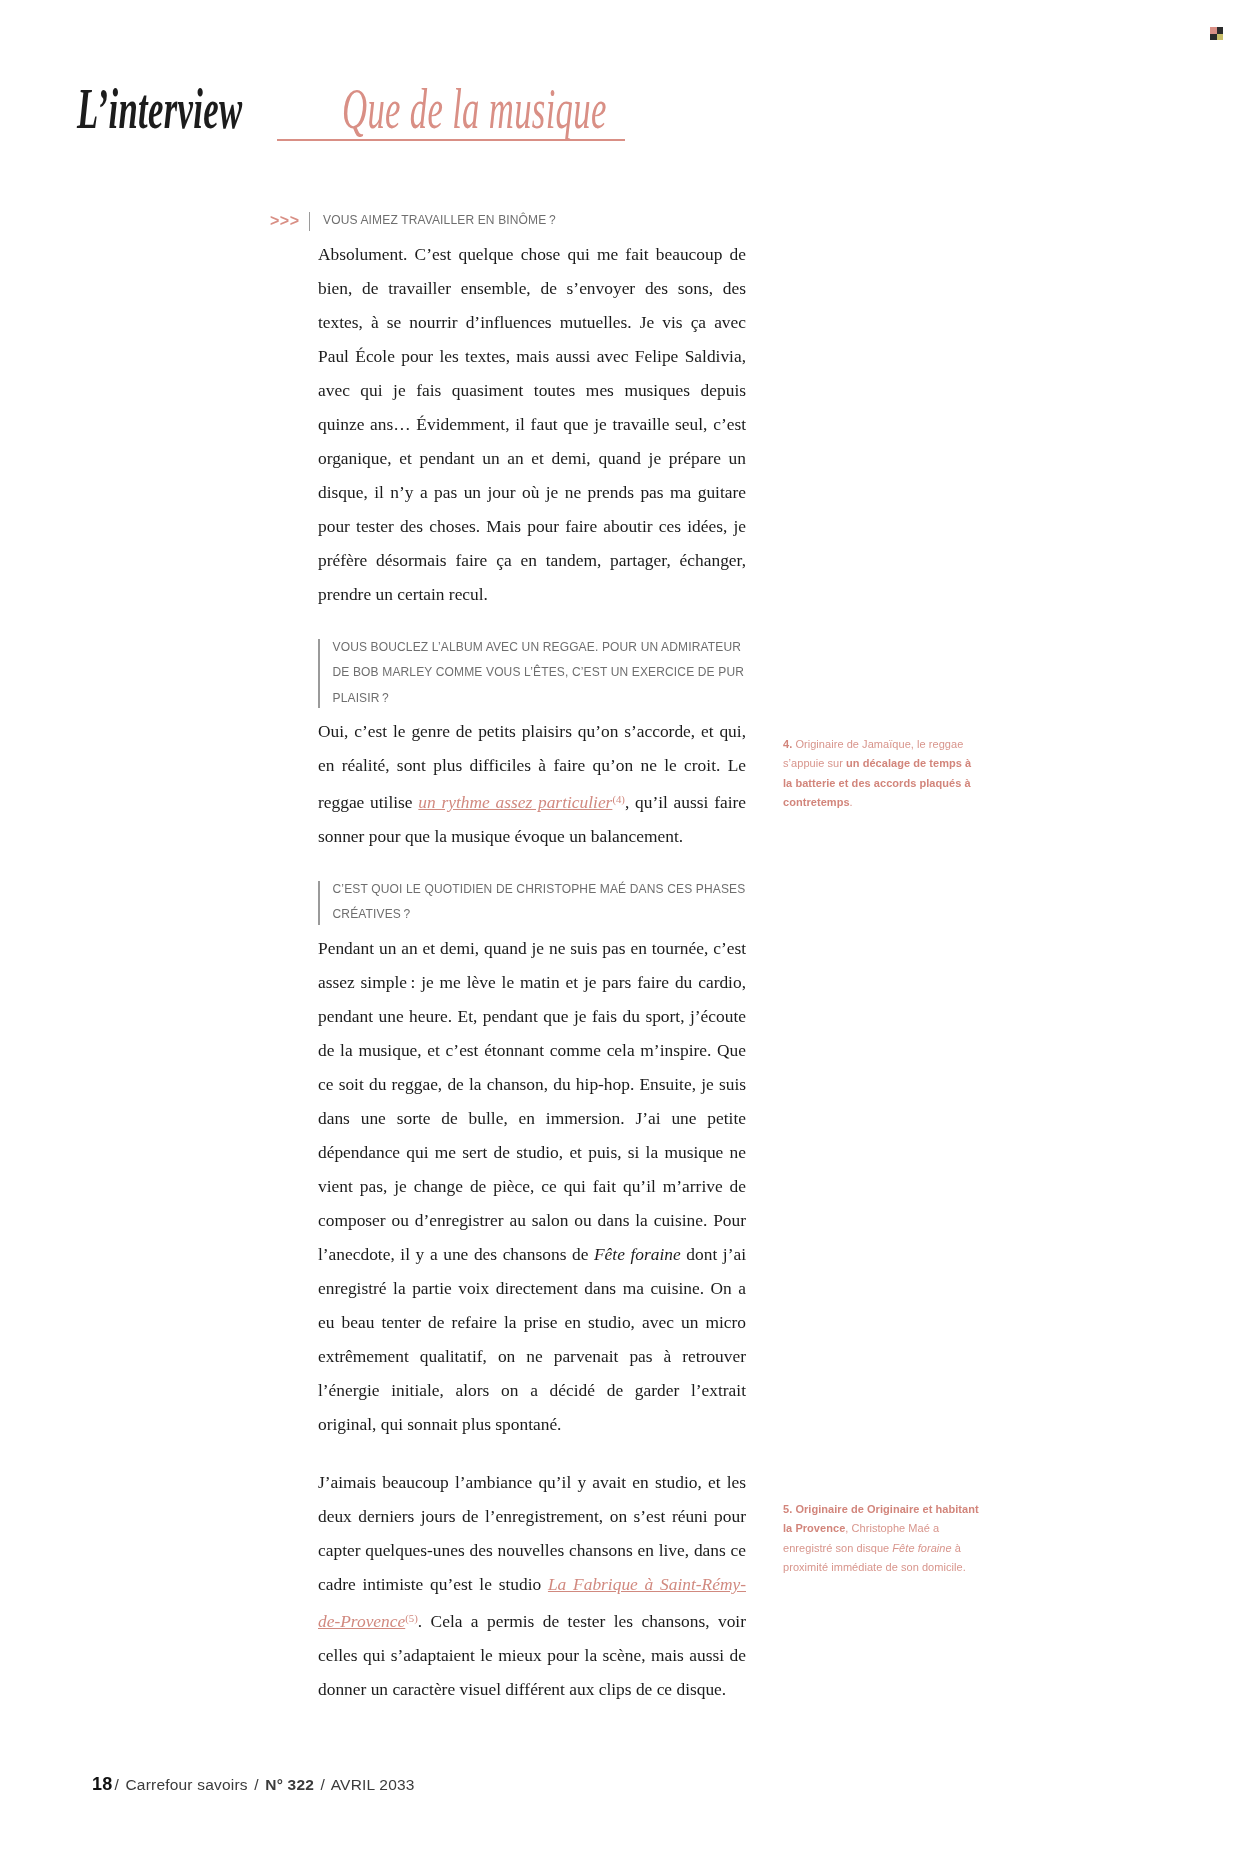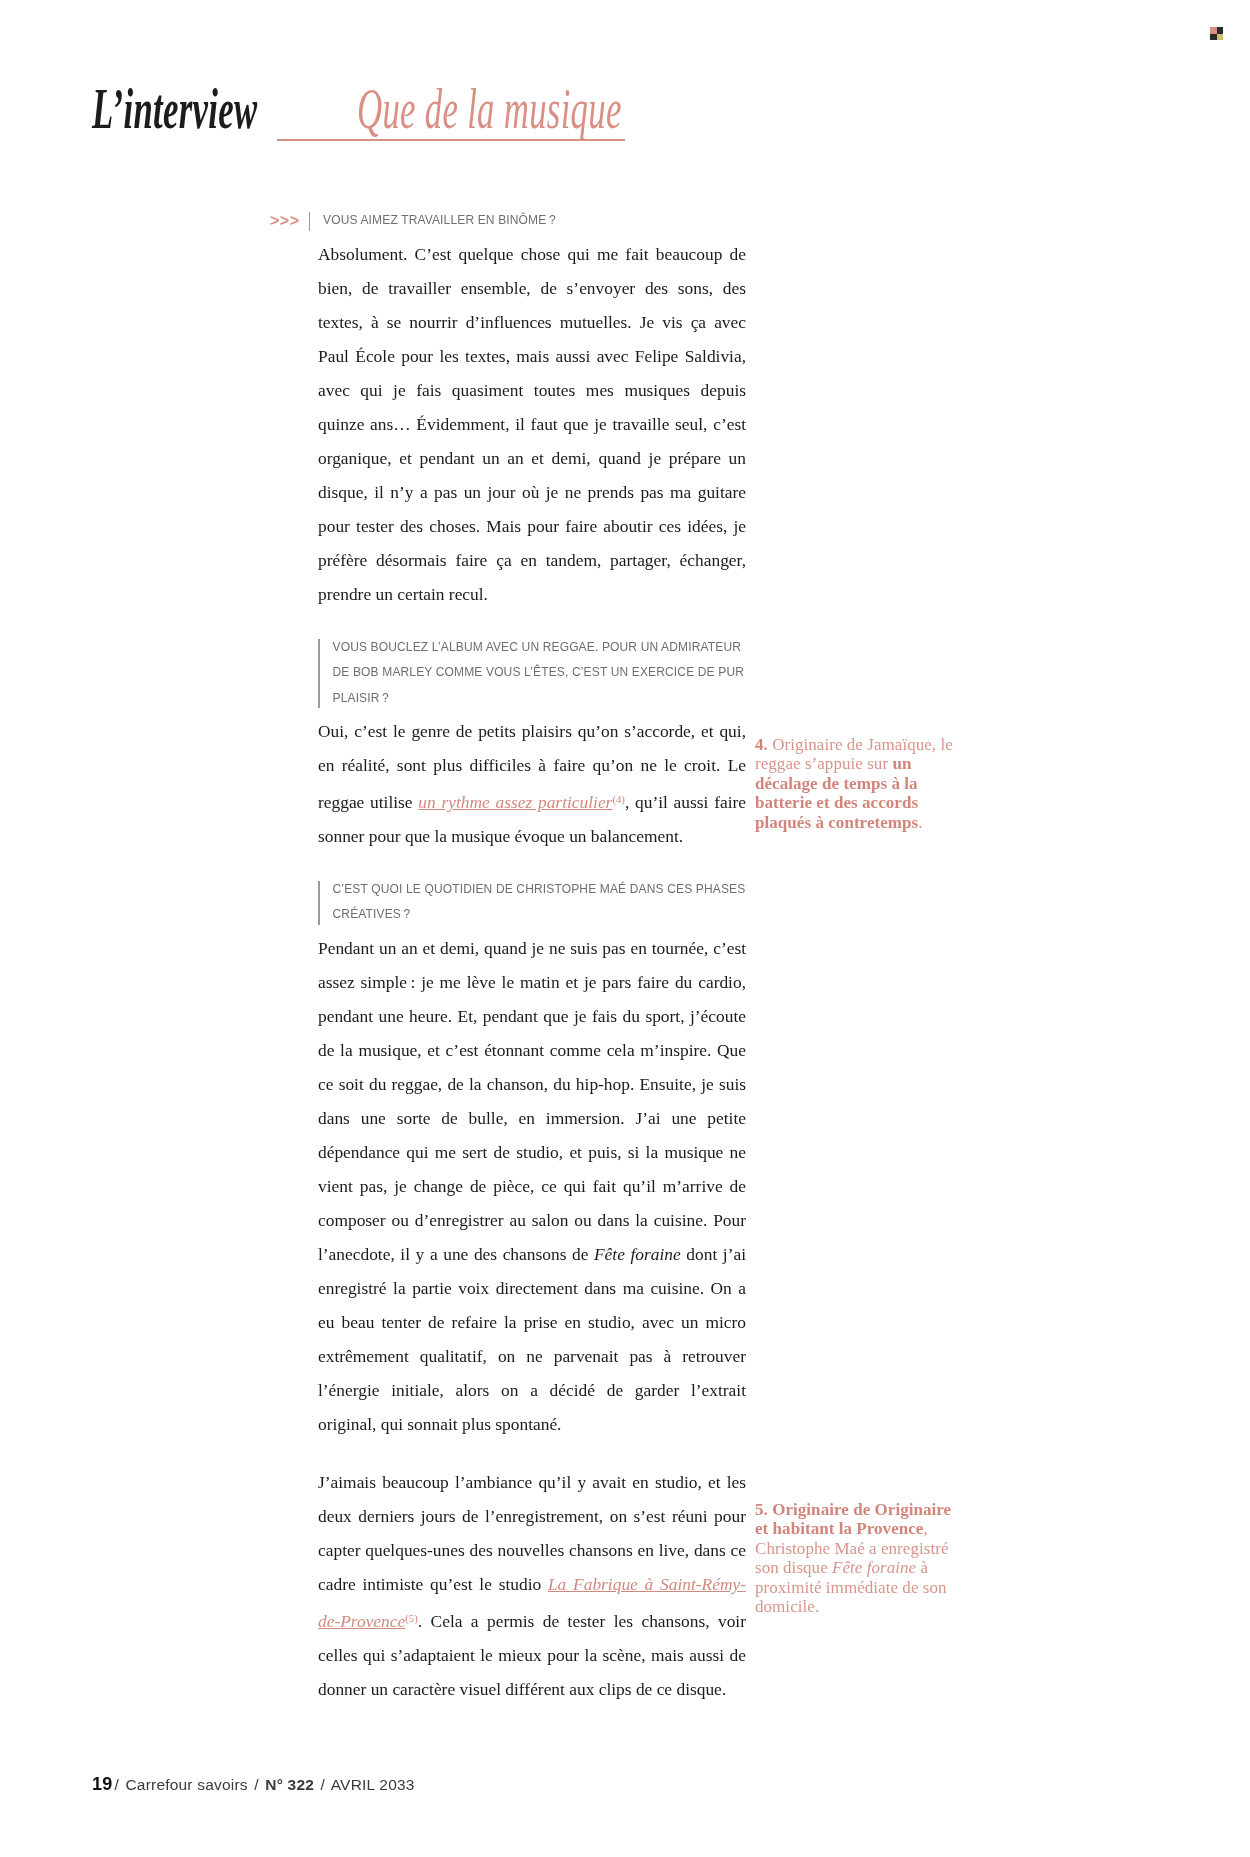--- a/index.html
+++ b/index.html
@@ -30,21 +30,21 @@
     height: 6.5px;
   }
   .corner-mark .q1 { left: 0;     top: 0;     background: #d98f85; }
   .corner-mark .q2 { left: 6.5px; top: 0;     background: #2b2b2b; }
   .corner-mark .q3 { left: 0;     top: 6.5px; background: #2b2b2b; }
   .corner-mark .q4 { left: 6.5px; top: 6.5px; background: #c9bf6a; }
 
   
   .masthead {
     position: absolute;
-    left: 92px;
+    left: 77px;
     top: 78px;
     width: 700px;
     height: 68px;
     white-space: nowrap;
   }
   .masthead .title-black,
   .masthead .title-pink {
     font-family: "Liberation Serif", "DejaVu Serif", serif;
     font-style: italic;
     font-weight: 700;
@@ -134,25 +134,26 @@
   .answer sup {
     font-size: 0.62em;
     vertical-align: 0.45em;
     color: #d1897f;
   }
 
   
   .sidenote {
     position: absolute;
     width: 200px;
-    font-family: Liberation Serif, serif;
-    font-size: 17px;
+    font-family: Liberation Sans, sans-serif;
+    font-size: 11px;
     line-height: 19.4px;
     color: #d8958c;
     letter-spacing: 0.05px;
+    margin-left: 28px;
   }
   .sidenote b { font-weight: 700; color: #d2857b; }
   .sidenote i { font-style: italic; }
   .sidenote .num { font-weight: 700; color: #d2857b; }
   #sidenote-4 { left: 755px; top: 735px; }
   #sidenote-5 { left: 755px; top: 1500px; }
 
   
   .footer {
     position: absolute;
@@ -214,16 +215,16 @@
 
   <div class="sidenote" id="sidenote-4">
     <span class="num">4.</span><span> Originaire de Jamaïque, le reggae s’appuie sur </span><b>un décalage de temps à la batterie et des accords plaqués à contretemps</b><span>.</span>
   </div>
 
   <div class="sidenote" id="sidenote-5">
     <span class="num">5.</span><b> Originaire de Originaire et habitant la Provence</b><span>, Christophe Maé a enregistré son disque </span><i>Fête foraine</i><span> à proximité immédiate de son domicile.</span>
   </div>
 
   <div class="footer">
-    <span class="pagenum">19</span><span class="sep">/</span> <span>Carrefour savoirs</span> <span class="sep">/</span> <span class="issue">N° 322</span> <span class="sep">/</span> <span>AVRIL 2033</span>
+    <span class="pagenum">18</span><span class="sep">/</span> <span>Carrefour savoirs</span> <span class="sep">/</span> <span class="issue">N° 322</span> <span class="sep">/</span> <span>AVRIL 2033</span>
   </div>
 
 </div>
 
 </body></html>

